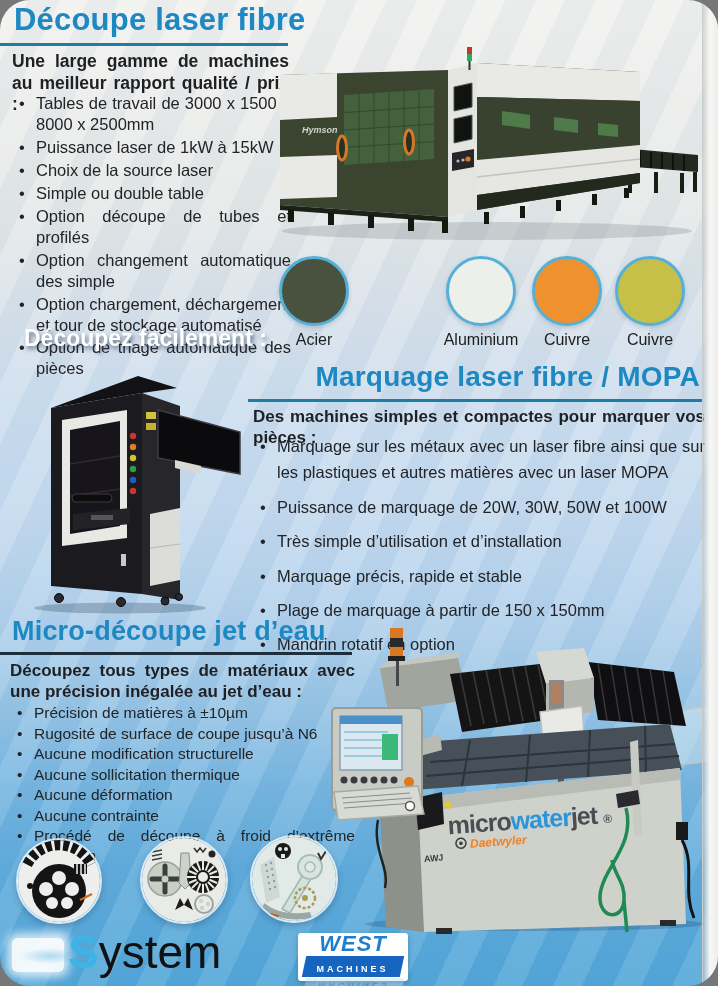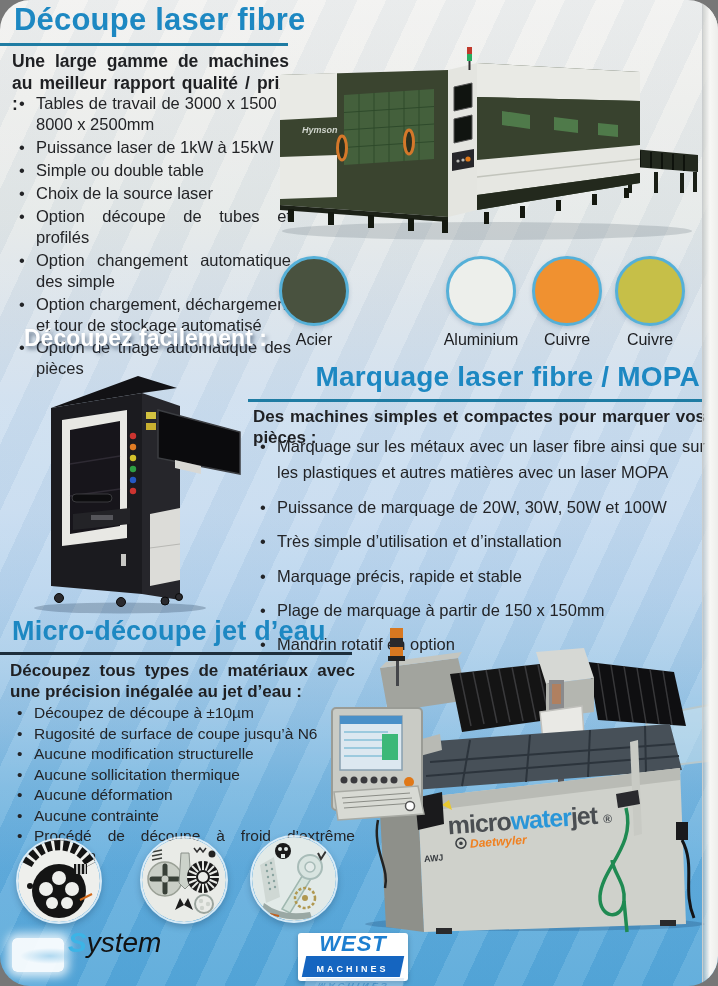--- a/index.html
+++ b/index.html
@@ -28,21 +28,21 @@
   .mat{position:absolute;width:92px;text-align:center;}
   .mat .disc{width:64px;height:64px;border-radius:50%;margin:0 auto;
     border:3px solid #55b0d8;box-shadow:0 2px 4px rgba(70,100,130,.25);}
   .mat .lbl{display:block;margin-top:5px;font-size:16px;color:#1c1d20;}
   .circ-sample{border-radius:50%;overflow:hidden;border:2px solid rgba(255,255,255,.75);
     box-shadow:0 3px 6px rgba(30,60,90,.3);}
   .sys-patch{background:rgba(255,255,255,.92);border-radius:5px;
     box-shadow:0 0 10px 5px rgba(255,255,255,.75);}
   .sys-patch .blob{position:absolute;left:8px;top:10px;width:60px;height:16px;border-radius:8px;
     background:radial-gradient(closest-side,rgba(120,190,230,.55),rgba(120,190,230,0));}
-  .sys-text{font-style:italic;font-size:28px;line-height:1;color:#121212;}
+  .sys-text{font-size:46px;line-height:1;color:#121212;}
   .sys-text .s{color:#3cb4e6;font-weight:700;}
   .west-box{background:#fff;border-radius:3px;text-align:center;
     box-shadow:0 2px 5px rgba(20,50,80,.35);padding-top:0;}
   .west-line1{font-size:22px;font-weight:700;letter-spacing:1px;color:#1e7fd0;
     line-height:1;font-style:italic;}
   .west-banner{margin:1px 6px 0 6px;background:#1565c0;transform:skewX(-12deg);
     padding:1.5px 0;}
   .west-banner span{display:inline-block;transform:skewX(12deg);color:#fff;
     font-size:9px;font-weight:700;letter-spacing:3px;}
   .west-reflect{margin:1px 6px 0 6px;transform:skewX(-12deg) scaleY(-1);opacity:.38;
@@ -58,22 +58,22 @@
   <div class="streaks"></div>
 
   <div class="abs h-blue" style="left:14px;top:2px;font-size:31px;">Découpe laser fibre</div>
   <div class="rule" style="left:0;top:43px;width:288px;"></div>
 
   <div class="abs intro" style="left:12px;top:51px;width:277px;font-size:17.5px;">Une large gamme de machines au meilleur rapport qualité / prix :</div>
 
   <ul class="abs bullets b1" style="left:12px;top:93px;width:279px;">
       <li>Tables de travail de 3000 x 1500 à 8000 x 2500mm</li>
       <li>Puissance laser de 1kW à 15kW</li>
+      <li>Choix de la source laser</li>
       <li>Simple ou double table</li>
-      <li>Choix de la source laser</li>
       <li>Option découpe de tubes et profilés</li>
       <li>Option changement automatique des simple</li>
       <li>Option chargement, déchargement et tour de stockage automatisé</li>
       <li>Option de triage automatique des pièces</li>
     </ul>
 
   <svg class="abs" style="left:262px;top:45px;" width="456" height="215" viewBox="0 0 456 215">
     <ellipse cx="225" cy="186" rx="205" ry="9" fill="rgba(90,105,115,.22)"></ellipse>
 
     <polygon points="360,103 436,110 436,127 360,121" fill="#23291f"></polygon>
@@ -224,21 +224,21 @@
         <circle cx="154" cy="229" r="3.5"></circle>
     </g>
   </svg>
 
   <div class="abs h-blue" style="left:12px;top:616px;font-size:27px;">Micro-découpe jet d’eau</div>
   <div class="rule" style="left:0;top:652px;width:352px;background:#1d2e3c;"></div>
 
   <div class="abs intro" style="left:10px;top:660px;width:345px;font-size:17px;">Découpez tous types de matériaux avec une précision inégalée au jet d’eau :</div>
 
   <ul class="abs bullets b3" style="left:10px;top:703px;width:345px;">
-      <li>Découpez de découpe à ±10µm</li>
+      <li>Précision de matières à ±10µm</li>
       <li>Rugosité de surface de coupe jusqu’à N6</li>
       <li>Aucune modification structurelle</li>
       <li>Aucune sollicitation thermique</li>
       <li>Aucune déformation</li>
       <li>Aucune contrainte</li>
       <li>Procédé de découpe à froid d’extrême précision</li>
     </ul>
 
   <svg class="abs" style="left:330px;top:622px;" width="388" height="312" viewBox="0 0 388 312">
     <ellipse cx="205" cy="302" rx="170" ry="7" fill="rgba(20,50,90,.22)"></ellipse>

